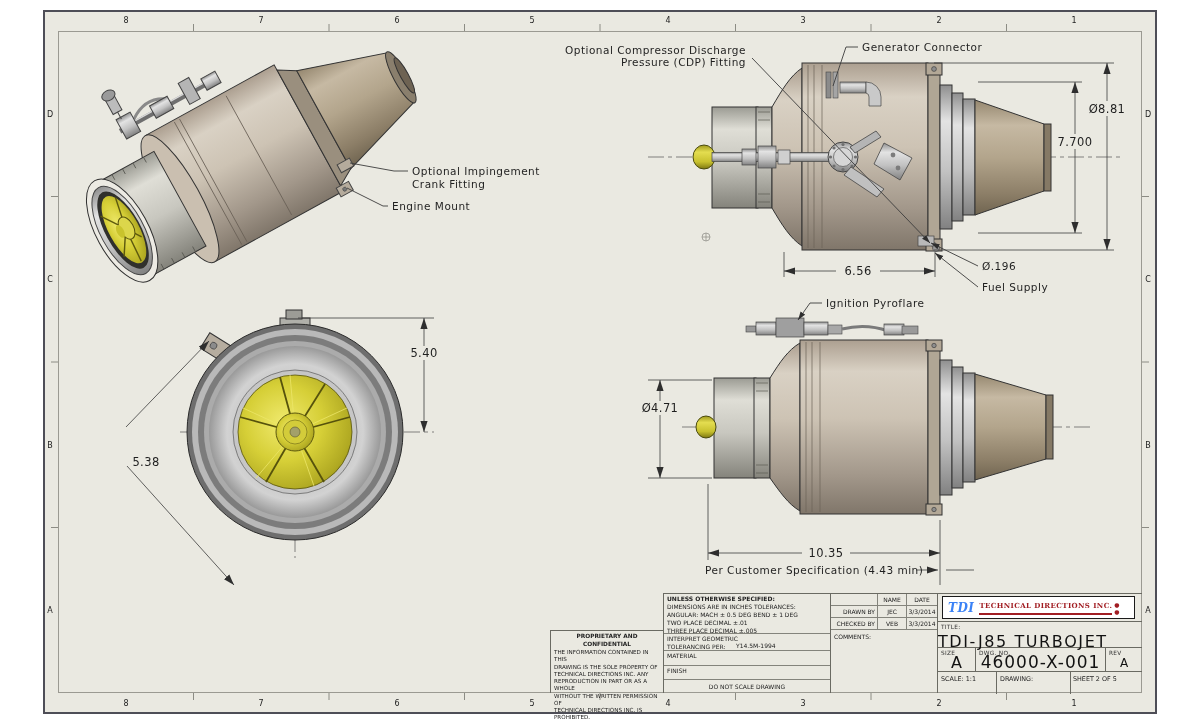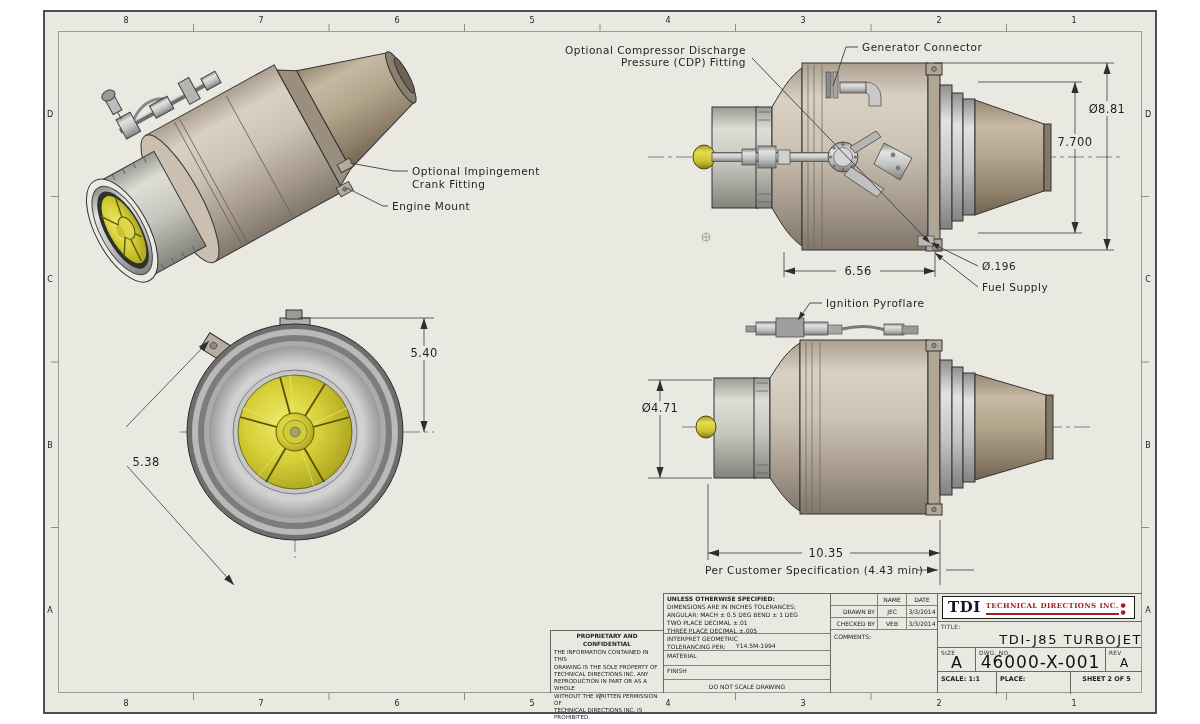--- a/index.html
+++ b/index.html
@@ -34,41 +34,41 @@
   .appr .c3{flex:1;text-align:center;}
   .appr .row.hd{border-bottom:1px solid #84847c;height:12px;}
   .appr .row.rr{border-bottom:1px solid #84847c;}
   .appr .comments{height:63px;padding:3px;}
   .tb{left:937px;top:593px;width:205px;height:100px;border-left:1px solid #6a6a62;
       border-top:1px solid #6a6a62;}
   .tb .lab{position:absolute;left:3px;top:2px;font-size:5.8px;color:#333;letter-spacing:.3px;}
   .tb-logo{position:relative;height:28px;border-bottom:1px solid #6a6a62;}
   .logo-box{position:absolute;left:4px;top:2px;width:193px;height:23px;background:#fff;
             border:1px solid #1b1b1b;display:flex;align-items:center;padding:0 5px;}
-  .logo-tdi{font-family:"DejaVu Serif",serif;font-weight:bold;
-            font-size:15px;color:#0f172a;letter-spacing:.5px;line-height:1;}
+  .logo-tdi{font-family:"DejaVu Serif",serif;font-style:italic;font-weight:bold;
+            font-size:12px;color:#3b82f6;letter-spacing:.5px;line-height:1;}
   .logo-name{font-family:"DejaVu Serif",serif;font-weight:bold;font-size:7px;color:#a11d22;
              margin-left:5px;text-transform:uppercase;border-bottom:2px solid #a11d22;
              padding-bottom:3px;letter-spacing:.4px;white-space:nowrap;}
   .logo-dots{color:#a11d22;font-size:6px;margin-left:2px;align-self:flex-end;
              padding-bottom:3px;letter-spacing:1px;}
   .tb-title{position:relative;height:26px;border-bottom:1px solid #6a6a62;}
-  .title-text{text-align:right;padding-top:10px;font-size:13px;letter-spacing:1.6px;color:#111;}
+  .title-text{text-align:left;padding-top:10px;font-size:16px;letter-spacing:1.6px;color:#111;}
   .tb-mid{position:relative;height:24px;border-bottom:1px solid #6a6a62;display:flex;}
   .cell{position:relative;height:100%;}
   .cs{width:38px;border-right:1px solid #6a6a62;}
   .cd{flex:1;border-right:1px solid #6a6a62;}
   .cr{width:36px;}
   .val-size{text-align:center;padding-top:5px;font-size:16px;color:#111;}
   .val-dwg{text-align:center;padding-top:4px;font-size:17px;letter-spacing:1px;color:#111;}
   .val-rev{text-align:center;padding-top:8px;font-size:12px;color:#111;}
-  .tb-bot{height:22px;display:flex;font-size:6.4px;font-weight:bold;}
+  .tb-bot{height:22px;display:flex;font-size:6.4px;}
   .cw1{width:58px;padding:3px 2px 0 3px;}
   .cw2{width:75px;border-left:1px solid #6a6a62;border-right:1px solid #6a6a62;padding:3px 2px 0 3px;}
-  .cw3{flex:1;padding:3px 2px 0 2px;text-align:center;}
+  .cw3{flex:1;padding:3px 2px 0 2px;}
 </style>
 </head>
 <body>
 
 <div id="stage">
   <div class="sheet"></div>
   <div class="inner-frame"></div>
 
   <span class="zn" style="left:126px;top:20px">8</span>
   <span class="zn" style="left:261px;top:20px">7</span>
@@ -477,17 +477,17 @@
         <span class="lab">DWG. NO.</span>
         <div class="val-dwg">46000-X-001</div>
       </div>
       <div class="cell cr">
         <span class="lab">REV</span>
         <div class="val-rev">A</div>
       </div>
     </div>
     <div class="tb-bot">
       <div class="cw1">SCALE: 1:1</div>
-      <div class="cw2">PLACE:</div>
+      <div class="cw2">DRAWING:</div>
       <div class="cw3">SHEET 2 OF 5</div>
     </div>
   </div>
 </div>
 
 </body></html>

